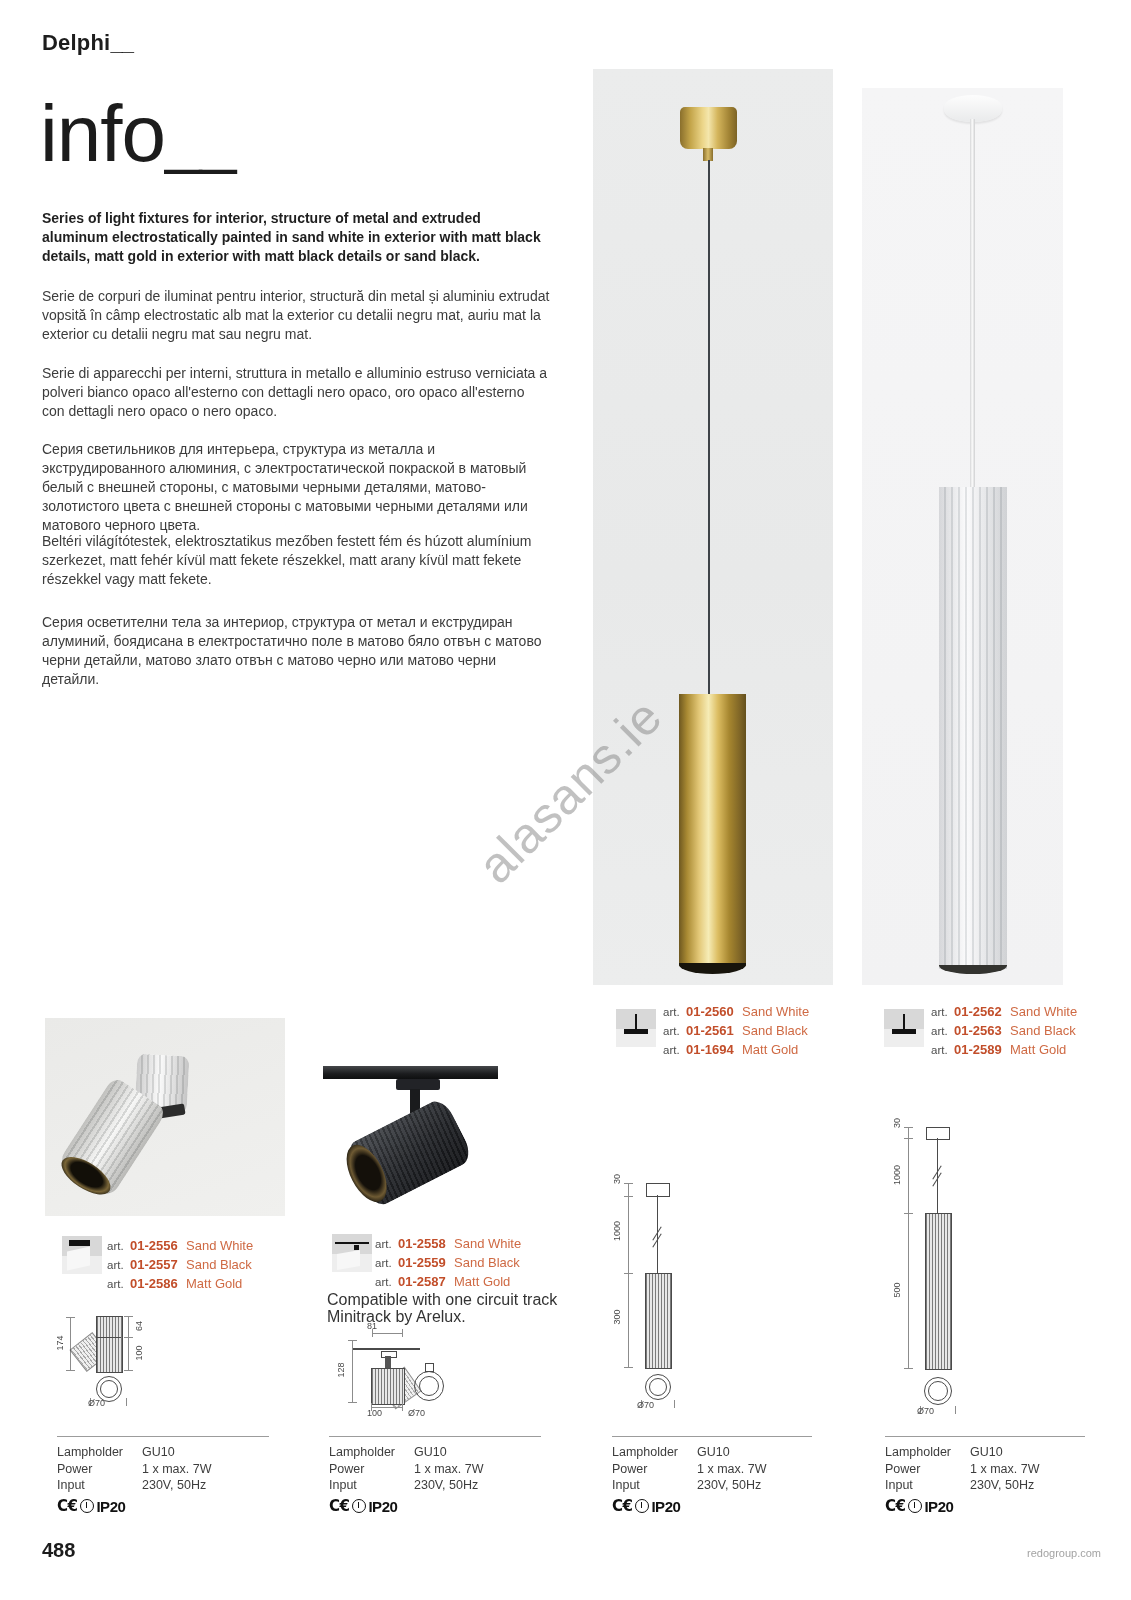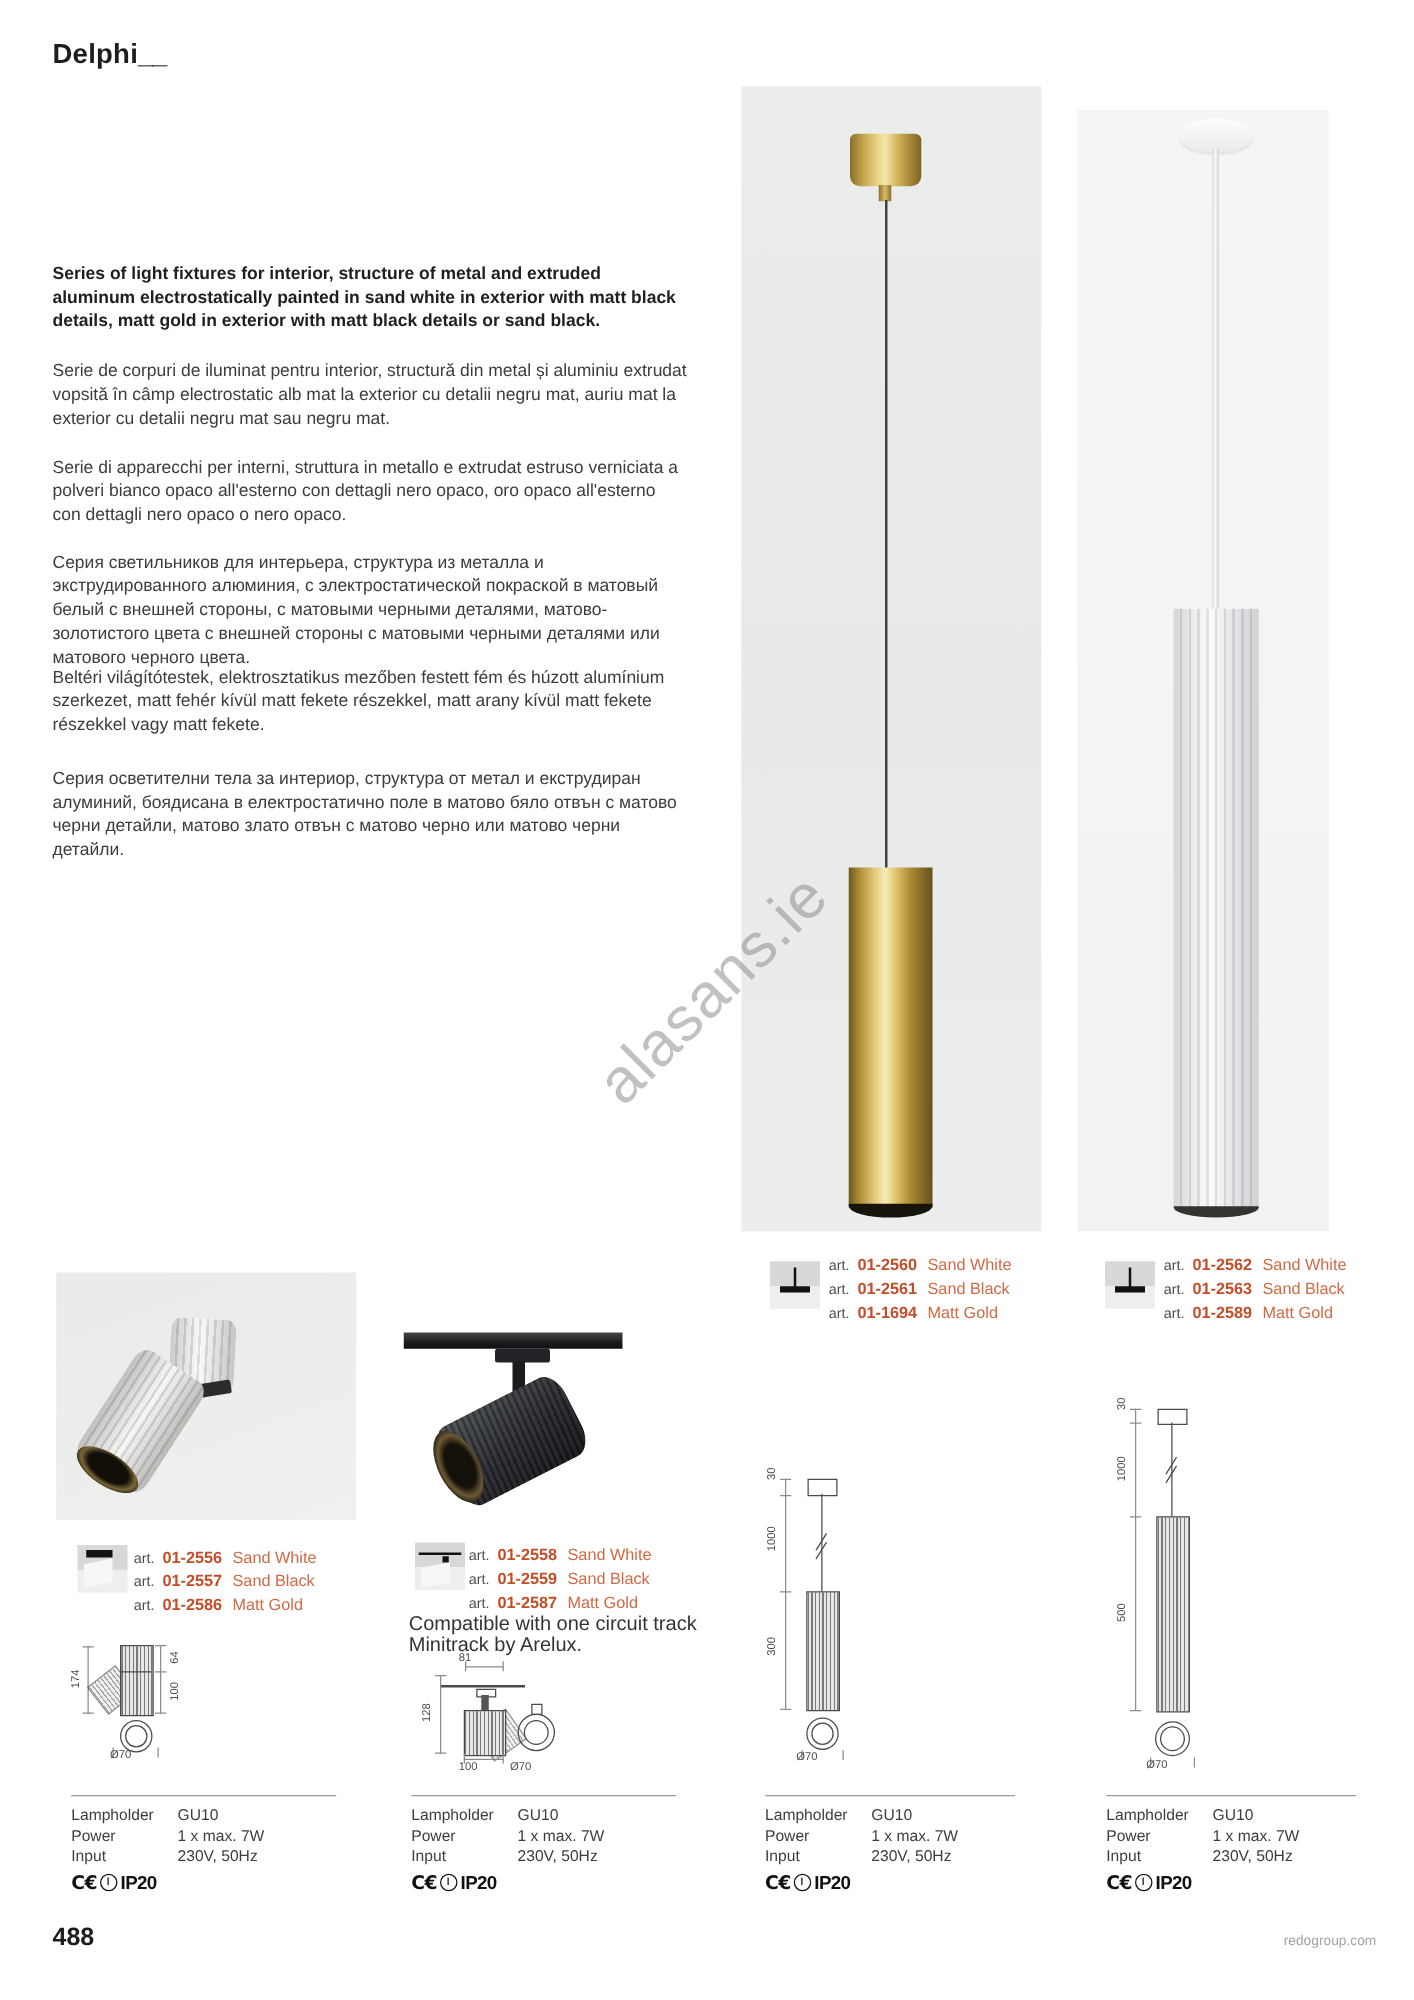--- a/index.html
+++ b/index.html
@@ -89,24 +89,25 @@
   
   .pageno{position:absolute;left:42px;top:1539px;font-size:20px;font-weight:bold;color:#1c1c1c;}
   .site{position:absolute;right:30px;top:1547px;font-size:11px;color:#a3a3a3;}
 </style>
 </head>
 <body>
 
 <div class="page">
 
   <div class="brand"><span>Delphi</span><span class="us">__</span></div>
+  <div class="bigtitle"><span>info</span><span class="us">__</span></div>
 
   <div class="para b" style="top:209px">Series of light fixtures for interior, structure of metal and extruded aluminum electrostatically painted in sand white in exterior with matt black details, matt gold in exterior with matt black details or sand black.</div>
   <div class="para" style="top:287px">Serie de corpuri de iluminat pentru interior, structură din metal și aluminiu extrudat vopsită în câmp electrostatic alb mat la exterior cu detalii negru mat, auriu mat la exterior cu detalii negru mat sau negru mat.</div>
-  <div class="para" style="top:364px">Serie di apparecchi per interni, struttura in metallo e extrudat estruso verniciata a polveri bianco opaco all'esterno con dettagli nero opaco, oro opaco all'esterno con dettagli nero opaco o nero opaco.</div>
+  <div class="para" style="top:364px">Serie di apparecchi per interni, struttura in metallo e alluminio estruso verniciata a polveri bianco opaco all'esterno con dettagli nero opaco, oro opaco all'esterno con dettagli nero opaco o nero opaco.</div>
   <div class="para" style="top:440px">Серия светильников для интерьера, структура из металла и экструдированного алюминия, с электростатической покраской в матовый белый с внешней стороны, с матовыми черными деталями, матово-золотистого цвета с внешней стороны с матовыми черными деталями или матового черного цвета.</div>
   <div class="para" style="top:532px">Beltéri világítótestek, elektrosztatikus mezőben festett fém és húzott alumínium szerkezet, matt fehér kívül matt fekete részekkel, matt arany kívül matt fekete részekkel vagy matt fekete.</div>
   <div class="para" style="top:613px">Серия осветителни тела за интериор, структура от метал и екструдиран алуминий, боядисана в електростатично поле в матово бяло отвън с матово черни детайли, матово злато отвън с матово черно или матово черни детайли.</div>
 
   <div class="watermark">alasans.ie</div>
 
   <div class="card c1"></div>
   <div class="ph g-canopy"></div>
   <div class="ph g-conn"></div>
   <div class="ph g-cable"></div>

